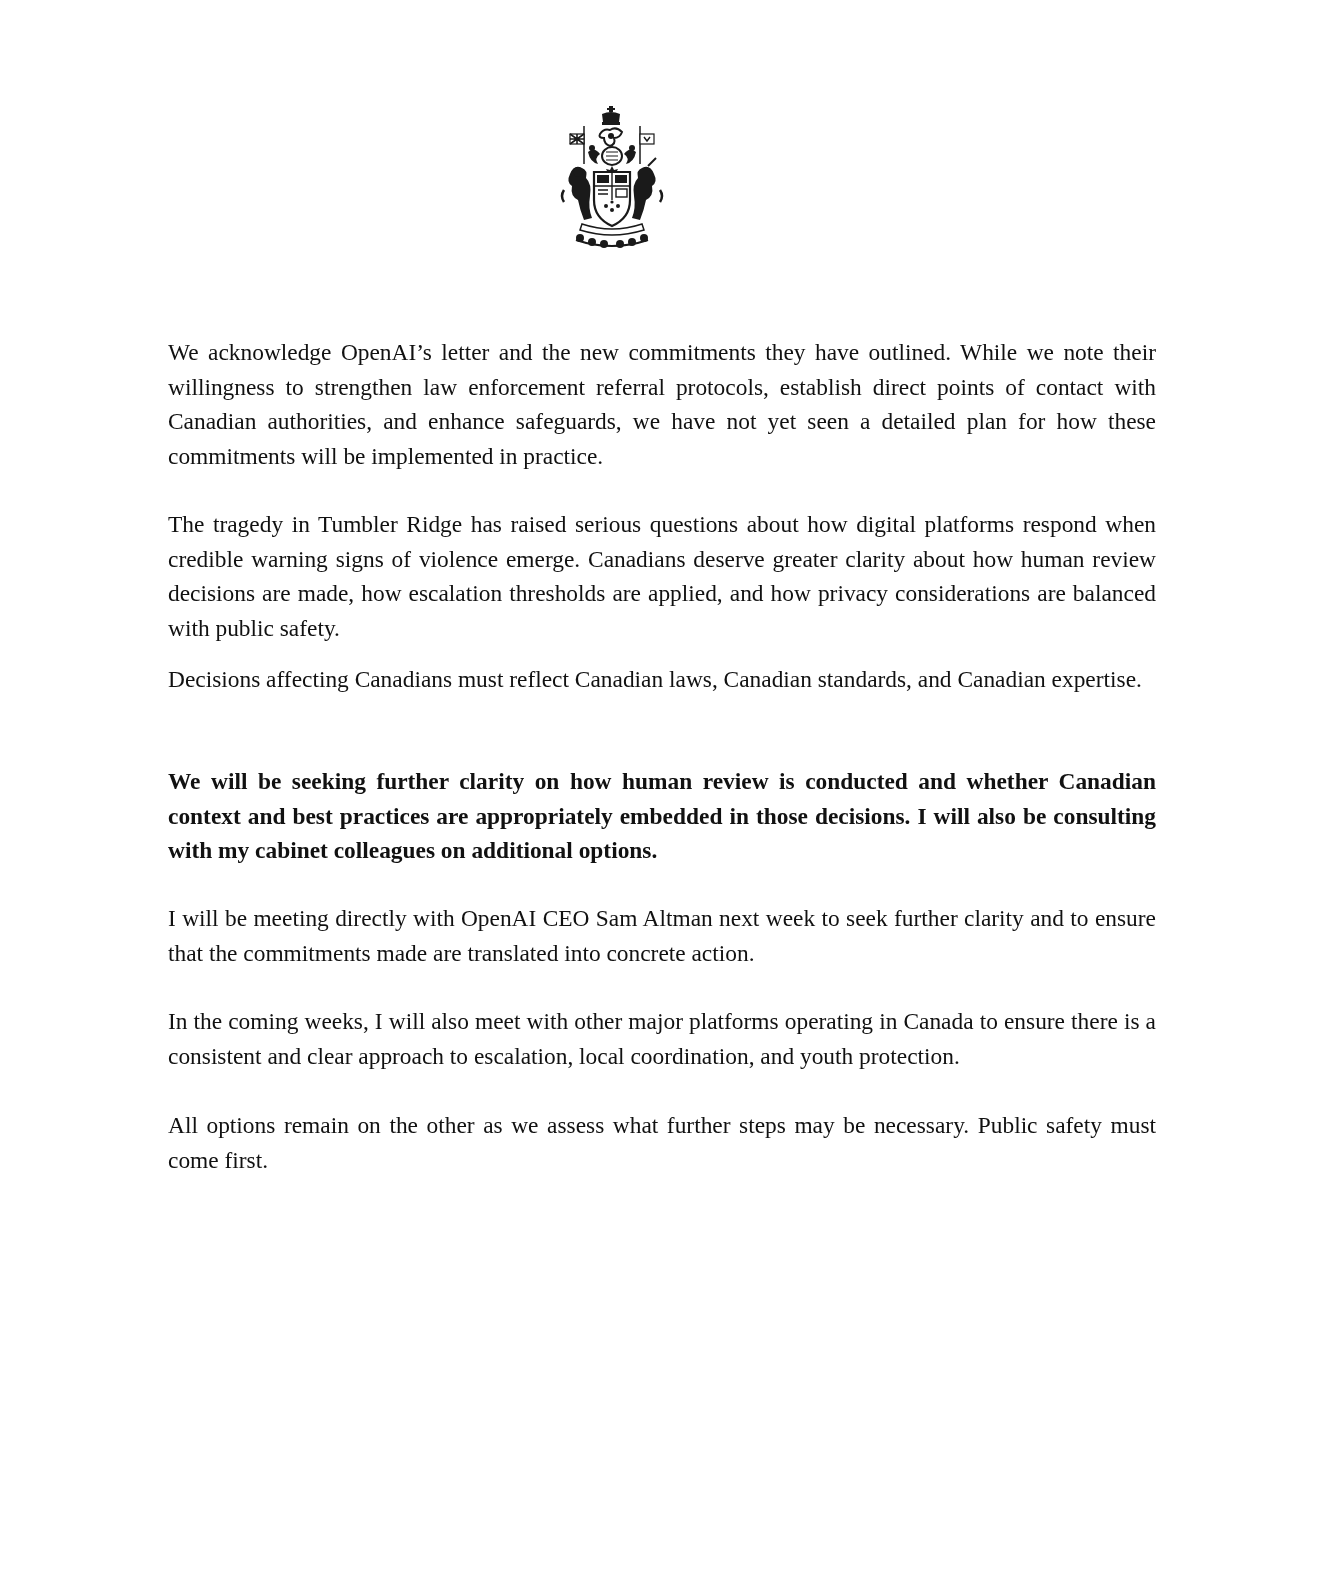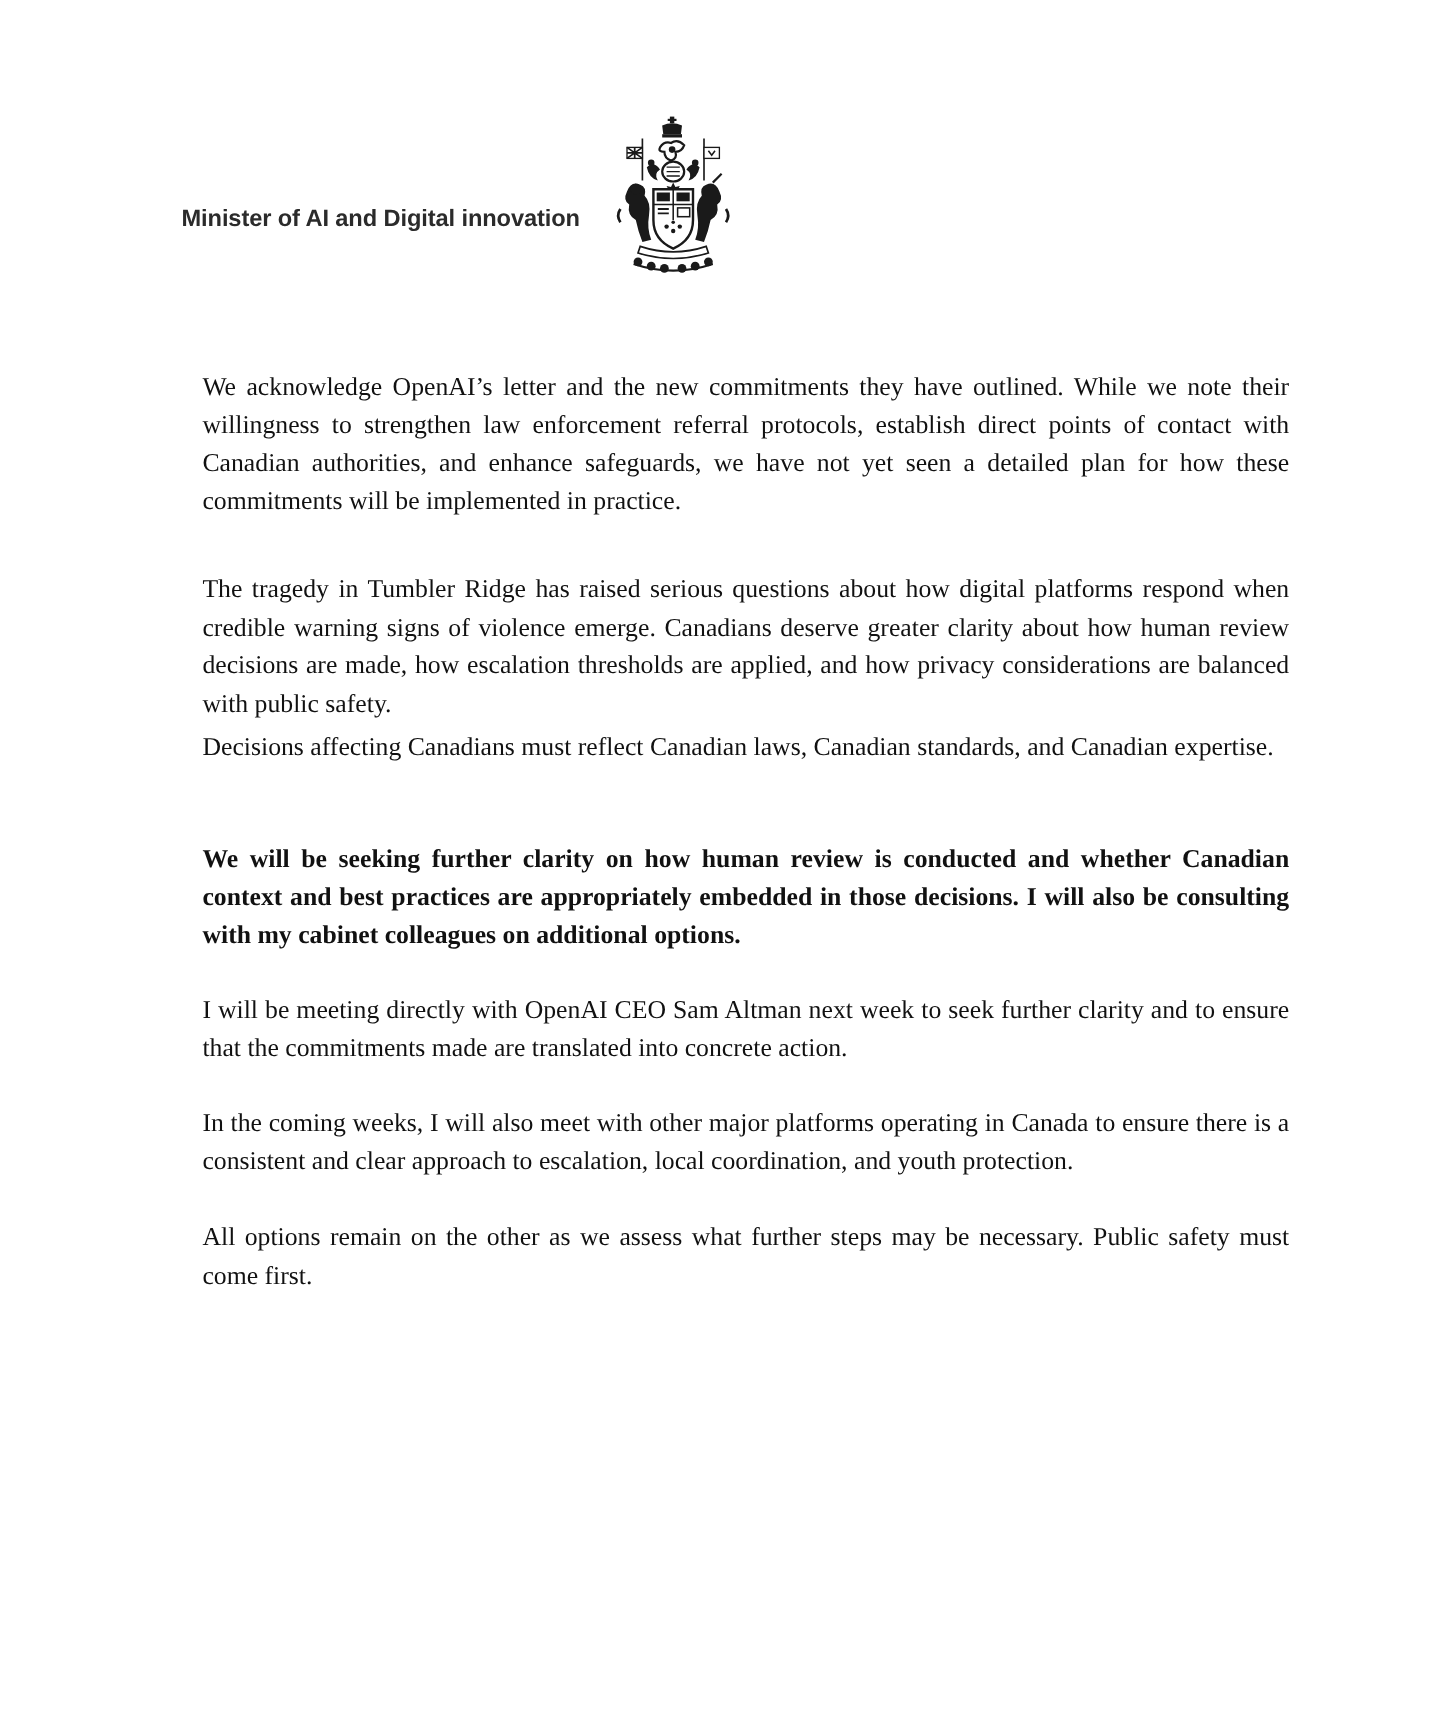--- a/index.html
+++ b/index.html
@@ -45,29 +45,28 @@
       width: 988px;
       font-family: "Liberation Serif", serif;
       font-size: 23.4px;
       line-height: 34.5px;
       color: #111111;
       text-align: justify;
     }
     .body-text p {
       margin: 0;
       position: absolute;
-      left: 16px;
+      left: 0;
       width: 988px;
     }
   </style>
 </head>
 <body>
 
 <div class="letterhead">
-  <span class="lh-en">Minister of AI and Digital innovation</span>
 
   <svg class="crest" viewBox="0 0 108 146" xmlns="http://www.w3.org/2000/svg">
     <g fill="#1a1a1a" stroke="#1a1a1a">
 
       <rect x="51" y="2" width="4" height="6" stroke="none"></rect>
       <rect x="49" y="4" width="8" height="2" stroke="none"></rect>
       <path d="M44 10 Q53 6 62 10 L61 18 L45 18 Z" stroke="none"></path>
       <rect x="44" y="18" width="18" height="3" stroke="none"></rect>
 
       <path d="M42 30 Q46 24 52 26 Q58 22 64 28 Q62 34 56 34 Q58 40 52 42 Q46 40 46 34 Q40 34 42 30 Z" fill="none" stroke-width="2"></path>
@@ -118,19 +117,19 @@
       <circle cx="74" cy="138" r="4" stroke="none"></circle>
       <circle cx="86" cy="134" r="4" stroke="none"></circle>
       <path d="M18 136 Q54 148 90 136" fill="none" stroke-width="2"></path>
     </g>
   </svg>
 
 </div>
 
 <div class="body-text">
   <p style="top:335px;">We acknowledge OpenAI’s letter and the new commitments they have outlined. While we note their willingness to strengthen law enforcement referral protocols, establish direct points of contact with Canadian authorities, and enhance safeguards, we have not yet seen a detailed plan for how these commitments will be implemented in practice.</p>
-  <p style="top:507px;margin-top:12px;">The tragedy in Tumbler Ridge has raised serious questions about how digital platforms respond when credible warning signs of violence emerge. Canadians deserve greater clarity about how human review decisions are made, how escalation thresholds are applied, and how privacy considerations are balanced with public safety.</p>
+  <p style="top:507px;">The tragedy in Tumbler Ridge has raised serious questions about how digital platforms respond when credible warning signs of violence emerge. Canadians deserve greater clarity about how human review decisions are made, how escalation thresholds are applied, and how privacy considerations are balanced with public safety.</p>
   <p style="top:662px;">Decisions affecting Canadians must reflect Canadian laws, Canadian standards, and Canadian expertise.</p>
   <p style="top:764px;font-weight:bold;">We will be seeking further clarity on how human review is conducted and whether Canadian context and best practices are appropriately embedded in those decisions. I will also be consulting with my cabinet colleagues on additional options.</p>
   <p style="top:901px;">I will be meeting directly with OpenAI CEO Sam Altman next week to seek further clarity and to ensure that the commitments made are translated into concrete action.</p>
   <p style="top:1004px;">In the coming weeks, I will also meet with other major platforms operating in Canada to ensure there is a consistent and clear approach to escalation, local coordination, and youth protection.</p>
   <p style="top:1108px;">All options remain on the other as we assess what further steps may be necessary. Public safety must come first.</p>
 </div>
 
 </body></html>

